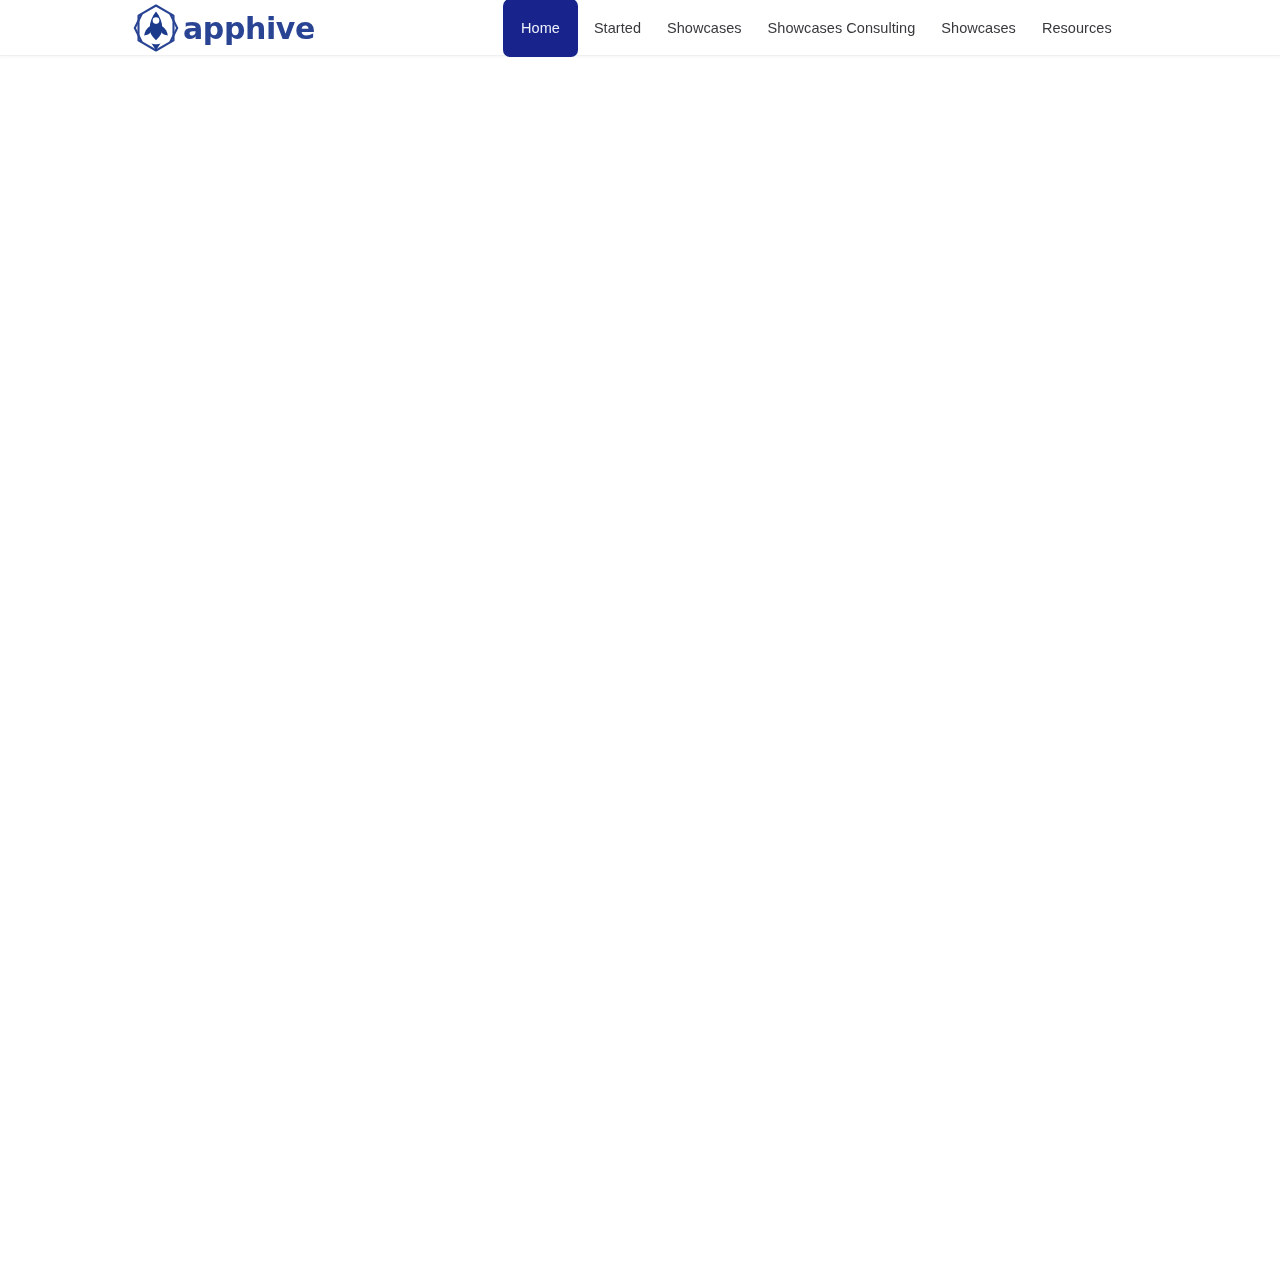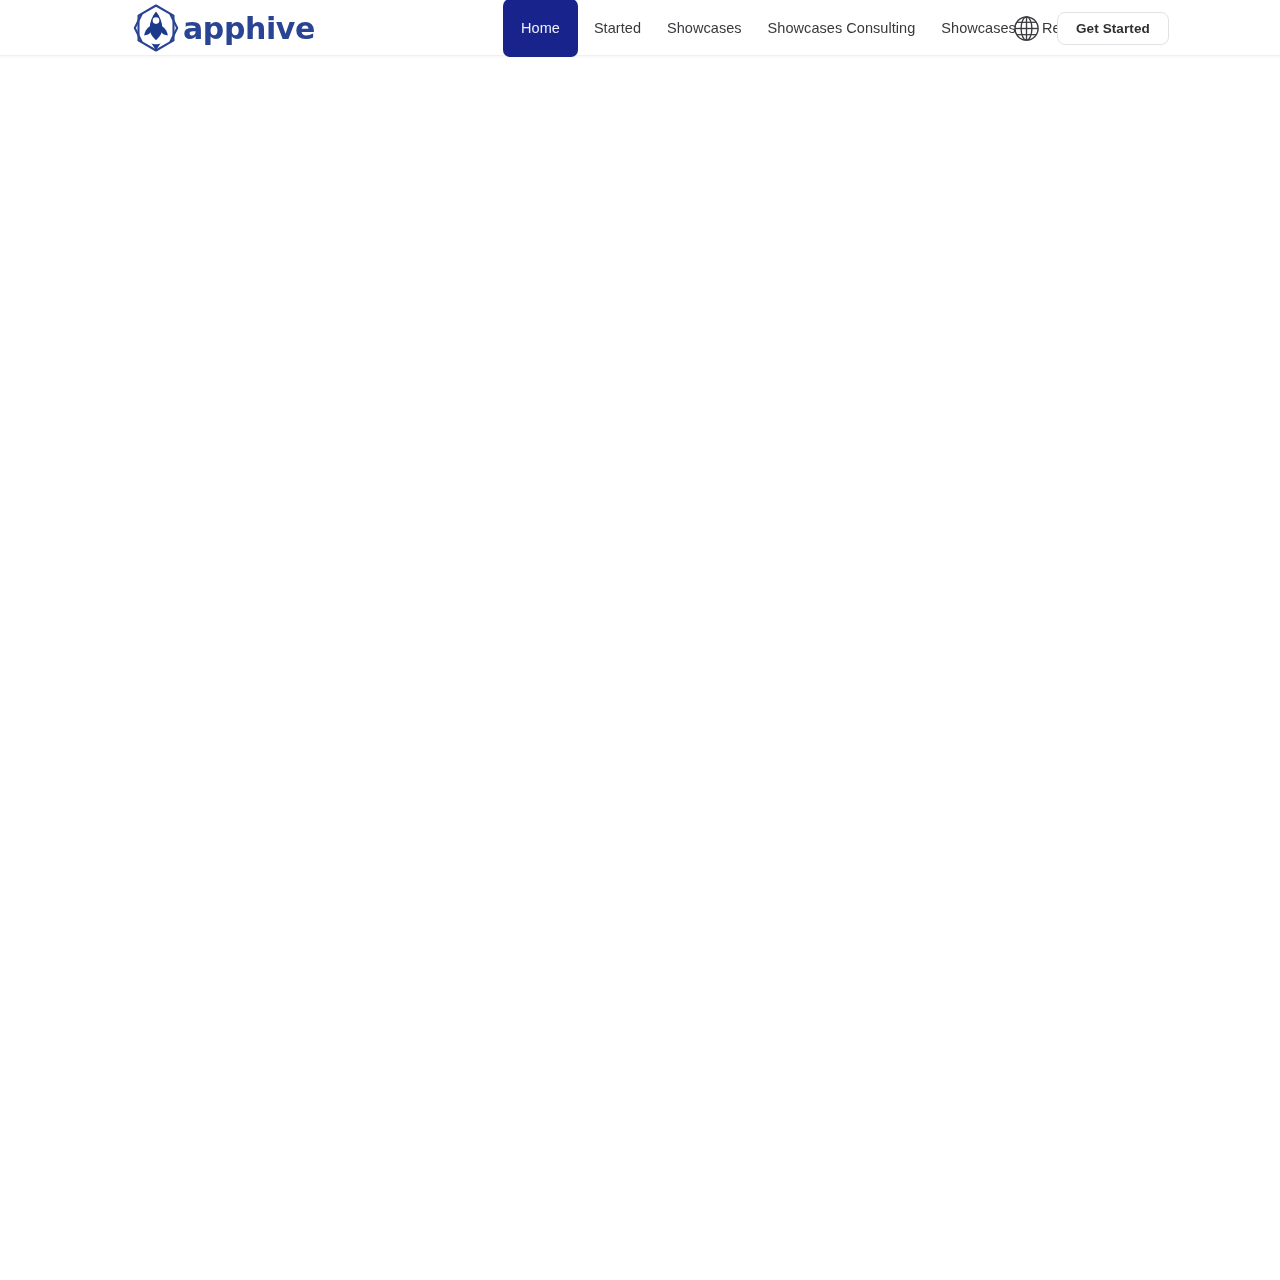--- a/index.html
+++ b/index.html
@@ -165,32 +165,18 @@
 
   <nav class="main-nav">
     <a class="nav-link active" href="#">Home</a>
     <a class="nav-link" href="#">Started</a>
     <a class="nav-link" href="#">Showcases</a>
     <a class="nav-link" href="#">Showcases Consulting</a>
     <a class="nav-link" href="#">Showcases</a>
     <a class="nav-link" href="#">Resources</a>
   </nav>
 
-  <div class="header-actions">
-    <button class="globe-btn" aria-label="Language">
-      <svg viewBox="0 0 28 28" width="27" height="27" aria-hidden="true">
-        <circle cx="14" cy="14" r="12" fill="none" stroke="#3c3c40" stroke-width="1.5"></circle>
-        <ellipse cx="14" cy="14" rx="5.6" ry="12" fill="none" stroke="#3c3c40" stroke-width="1.4"></ellipse>
-        <line x1="14" y1="2" x2="14" y2="26" stroke="#3c3c40" stroke-width="1.4"></line>
-        <line x1="2" y1="14" x2="26" y2="14" stroke="#3c3c40" stroke-width="1.4"></line>
-        <path d="M4.2 7.6 H23.8" fill="none" stroke="#3c3c40" stroke-width="1.3"></path>
-        <path d="M4.2 20.4 H23.8" fill="none" stroke="#3c3c40" stroke-width="1.3"></path>
-      </svg>
-    </button>
-
-    <button class="cta-button">Get Started</button>
-  </div>
 
 </header>
 
 <main class="page-body">
   <div></div>
 </main>
 
 </body></html>

